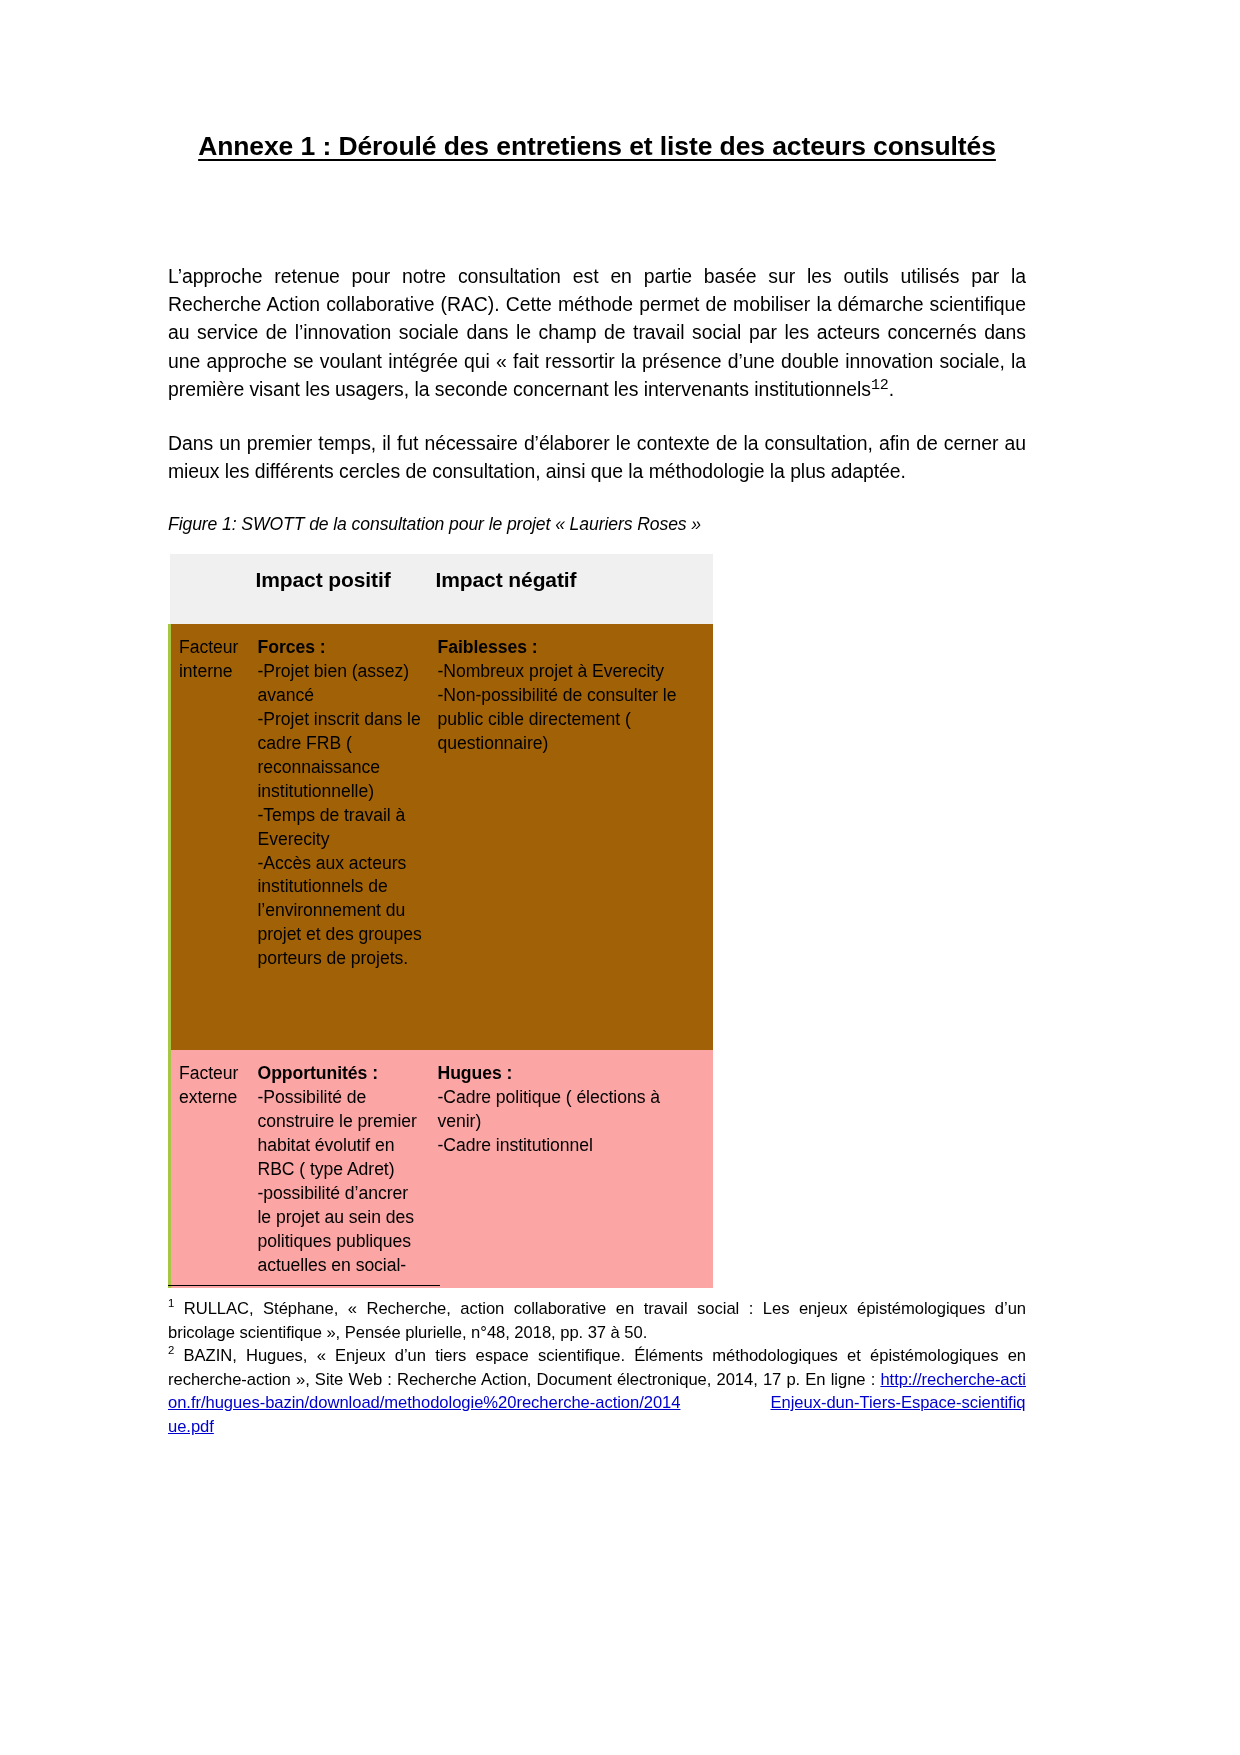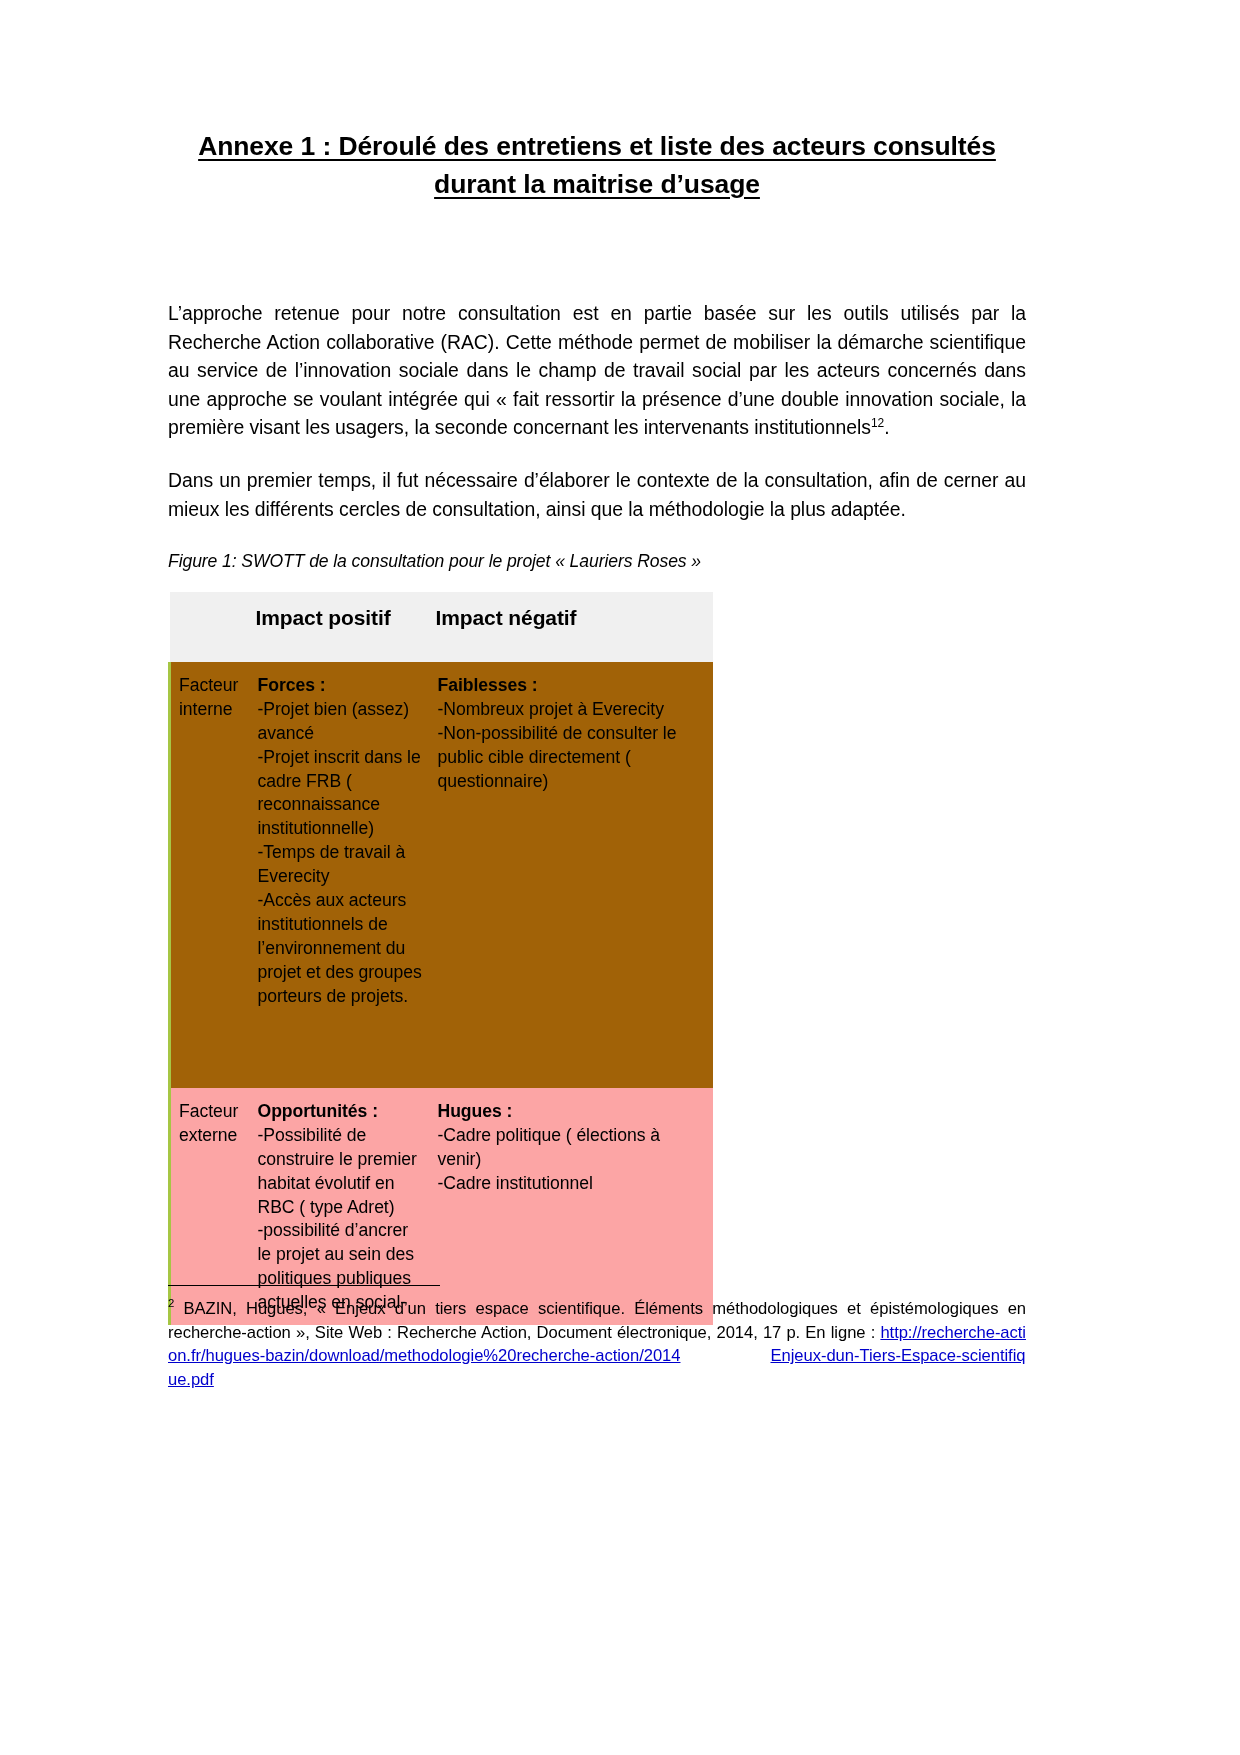--- a/index.html
+++ b/index.html
@@ -51,23 +51,24 @@
   .para {
     font-size: 19.4px;
     line-height: 1.465;
     text-align: justify;
     margin: 0;
     letter-spacing: -0.05px;
   }
   .para-1 { margin-top: 96px; }
   .para-2 { margin-top: 25px; }
   .fn-ref {
-    font-size: 12px;
+    font-size: 15px;
     vertical-align: super;
     line-height: 0;
+    font-family: Liberation Mono, monospace;
   }
 
   
   .fig-caption {
     margin-top: 26px;
     font-size: 17.6px;
     font-style: italic;
     line-height: 1.4;
     letter-spacing: -0.1px;
   }
@@ -161,21 +162,20 @@
 </style>
 </head>
 <body>
 
 <div class="page">
 
   <div class="content">
 
     <h1 class="doc-title">
       <span class="tline">Annexe 1 : Déroulé des entretiens et liste des acteurs consultés</span><br>
-      <span class="tline">durant la maitrise d’usage</span>
     </h1>
 
     <p class="para para-1"><span>L’approche retenue pour notre consultation est en partie basée sur les outils utilisés par la Recherche Action collaborative (RAC). Cette méthode permet de mobiliser la démarche scientifique au service de l’innovation sociale dans le champ de travail social par les acteurs concernés dans une approche se voulant intégrée qui « fait ressortir la présence d’une double innovation sociale, la première visant les usagers, la seconde concernant les intervenants institutionnels</span><span class="fn-ref">12</span><span>.</span></p>
 
     <p class="para para-2">Dans un premier temps, il fut nécessaire d’élaborer le contexte de la consultation, afin de cerner au mieux les différents cercles de consultation, ainsi que la méthodologie la plus adaptée.</p>
 
     <p class="fig-caption">Figure 1: SWOTT de la consultation pour le projet « Lauriers Roses »</p>
 
     <table class="swott">
       <colgroup>
@@ -230,17 +230,18 @@
           </td>
         </tr>
       </tbody>
     </table>
 
   </div>
 
   <div class="footnotes">
     <div class="fn-rule"></div>
 
+    <p class="fn"><span class="fn-num">1</span> <span>RULLAC, Stéphane, « Recherche, action collaborative en travail social : Les enjeux épistémologiques d’un bricolage scientifique », Pensée plurielle, n°48, 2018, pp. 37 à 50.</span></p>
 
     <p class="fn"><span class="fn-num">2</span> <span>BAZIN, Hugues, « Enjeux d’un tiers espace scientifique. Éléments méthodologiques et épistémologiques en recherche-action », Site Web : Recherche Action, Document électronique, 2014, 17 p. En ligne : </span><span class="link">http://recherche-action.fr/hugues-bazin/download/methodologie%20recherche-action/2014</span><span class="fn-gap"></span><span class="link">Enjeux-dun-Tiers-Espace-scientifique.pdf</span></p>
   </div>
 
 </div>
 
 </body></html>

